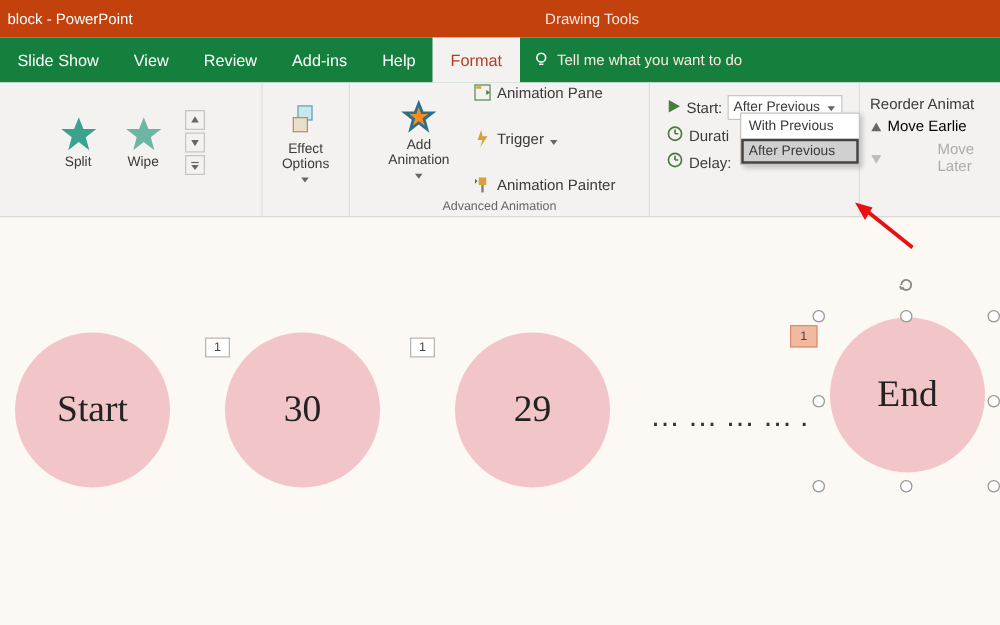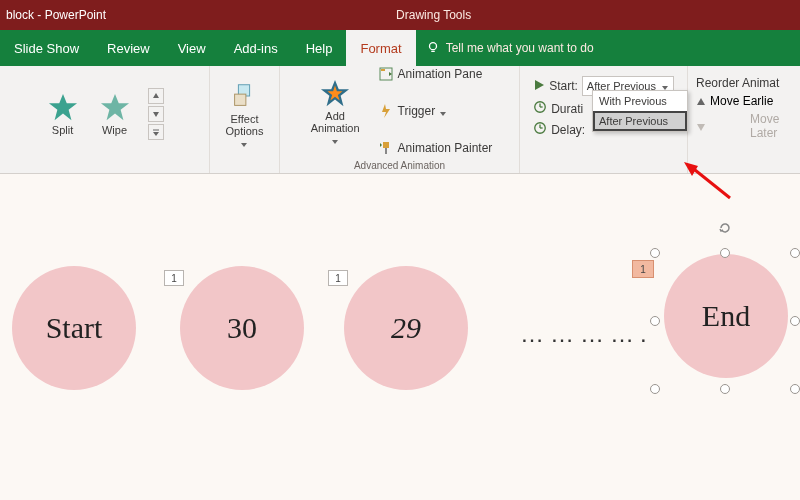--- a/index.html
+++ b/index.html
@@ -1,19 +1,19 @@
 <!DOCTYPE html>
 <html><head>
 <meta charset="utf-8">
 <style>
   * { box-sizing: border-box; margin: 0; padding: 0; font-family: "Segoe UI", Arial, sans-serif; }
   body { width: 800px; height: 500px; overflow: hidden; background: #fcf8f4; }
 
   
-  .titlebar { height: 30px; background: #7f1d1d; color: #fff; display: flex; align-items: center; font-size: 12px; }
+  .titlebar { height: 30px; background: #c2410c; color: #fff; display: flex; align-items: center; font-size: 12px; gap: 40px; }
   .titlebar .left { padding-left: 6px; flex: 0 0 auto; }
   .titlebar .center { flex: 1; text-align: left; padding-left: 290px; color: #fce9e2; }
   .titlebar .right { display: flex; align-items: center; gap: 12px; padding-right: 10px; }
   .avatar { width: 20px; height: 20px; border-radius: 50%; background: #e0a596; color: #5a2a1b; font-size: 10px; display: flex; align-items: center; justify-content: center; font-weight: 600; }
   .win-icon { width: 16px; height: 16px; display: inline-flex; align-items: center; justify-content: center; }
   .win-icon svg { width: 14px; height: 14px; stroke: #fff; fill: none; stroke-width: 1.5; }
 
   
   .tabs { height: 36px; background: #15803d; display: flex; align-items: center; }
   .tab { color: #fff; font-size: 13px; padding: 0 14px; height: 36px; display: flex; align-items: center; cursor: pointer; }
@@ -62,21 +62,21 @@
 
   
   .arrow { position: absolute; top: 160px; left: 682px; z-index: 30; }
   .arrow svg { width: 50px; height: 40px; }
 
   
   .canvas { height: 326px; background: #fcf8f4; position: relative; }
   .circle { width: 124px; height: 124px; border-radius: 50%; background: #f2c6c8; display: flex; align-items: center; justify-content: center; font-family: Georgia, "Times New Roman", serif; font-size: 30px; color: #222; position: absolute; top: 92px; }
   .c1 { left: 12px; }
   .c2 { left: 180px; }
-  .c3 { left: 344px; font-style: italic; }
+  .c3 { left: 364px; }
   .cEnd { left: 664px; top: 80px; }
   .dots { position: absolute; top: 146px; left: 520px; font-size: 24px; letter-spacing: 6px; color: #333; }
   .tag { position: absolute; width: 20px; height: 16px; background: #fff; border: 1px solid #b8b4b0; font-size: 10px; display: flex; align-items: center; justify-content: center; color: #444; }
   .tag1 { top: 96px; left: 164px; }
   .tag2 { top: 96px; left: 328px; }
   .tag3 { top: 86px; left: 632px; background: #f2b9a0; border-color: #d89070; width: 22px; height: 18px; }
 
   
   .sel { position: absolute; top: 62px; left: 650px; width: 150px; height: 160px; }
   .handle { width: 10px; height: 10px; background: #fff; border: 1px solid #9a9590; border-radius: 50%; position: absolute; }
@@ -93,22 +93,22 @@
 </head>
 <body>
 
 <div class="titlebar">
   <div class="left">block  -  PowerPoint</div>
   <div class="center">Drawing Tools</div>
 </div>
 
 <div class="tabs">
   <div class="tab">Slide Show</div>
+  <div class="tab">View</div>
   <div class="tab">Review</div>
-  <div class="tab">View</div>
   <div class="tab">Add-ins</div>
   <div class="tab">Help</div>
   <div class="tab active">Format</div>
   <div class="tellme">
     <span class="bulb"><svg viewBox="0 0 16 16">
           <circle cx="8" cy="7" r="4"></circle>
           <line x1="6" y1="13" x2="10" y2="13"></line>
         </svg></span>
     <span>Tell me what you want to do</span>
   </div>

